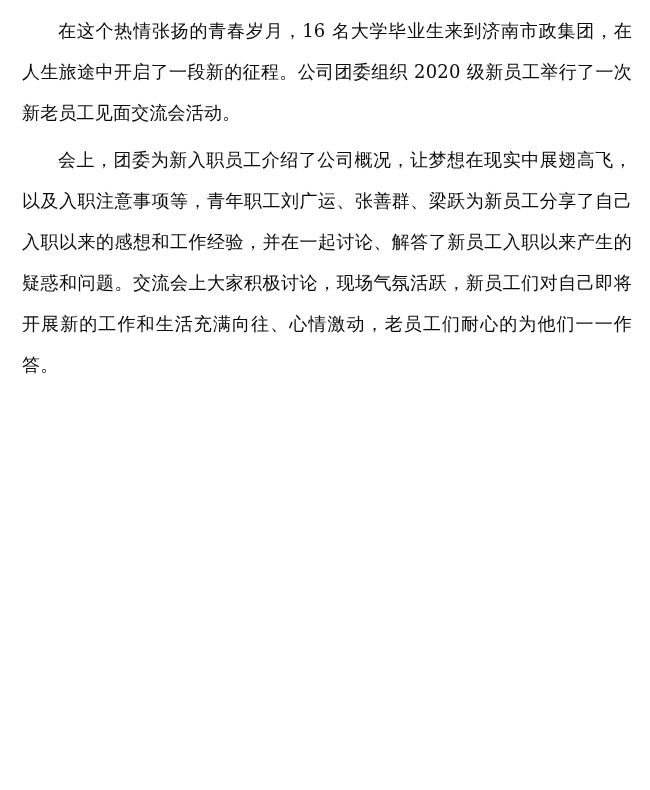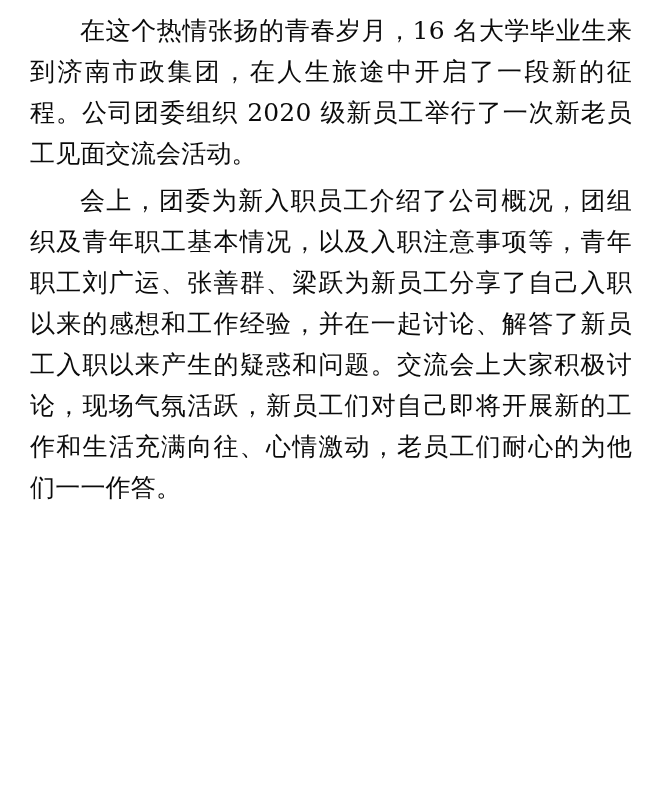--- a/index.html
+++ b/index.html
@@ -14,33 +14,33 @@
     font-family: "DejaVu Serif", "Liberation Serif", serif;
   }
   .page {
     width: 650px;
     height: 790px;
     box-sizing: border-box;
     padding: 10px 18px 10px 22px;
     background: #ffffff;
   }
   .para {
-    font-size: 25px;
+    font-size: 18px;
     line-height: 41px;
     color: #0b0b0b;
     text-align: justify;
     text-justify: inter-ideograph;
     text-indent: 2em;
-    margin: 0 0 6px 8px;
+    margin: 0 0 6px 0;
     letter-spacing: 0.2px;
     font-family: "DejaVu Serif", "Liberation Serif", serif;
   }
   .para:last-child {
     margin-bottom: 0;
   }
 </style>
 </head>
 <body>
 
 <div class="page">
   <p class="para">在这个热情张扬的青春岁月，16 名大学毕业生来到济南市政集团，在人生旅途中开启了一段新的征程。公司团委组织 2020 级新员工举行了一次新老员工见面交流会活动。</p>
-  <p class="para">会上，团委为新入职员工介绍了公司概况，团组织及青年职工基本情况，以及入职注意事项等，青年职工刘广运、张善群、梁跃为新员工分享了自己入职以来的感想和工作经验，并在一起讨论、解答了新员工入职以来产生的疑惑和问题。交流会上大家积极讨论，现场气氛活跃，新员工们对自己即将开展新的工作和生活充满向往、心情激动，老员工们耐心的为他们一一作答。</p>
+  <p class="para">会上，团委为新入职员工介绍了公司概况，让梦想在现实中展翅高飞，以及入职注意事项等，青年职工刘广运、张善群、梁跃为新员工分享了自己入职以来的感想和工作经验，并在一起讨论、解答了新员工入职以来产生的疑惑和问题。交流会上大家积极讨论，现场气氛活跃，新员工们对自己即将开展新的工作和生活充满向往、心情激动，老员工们耐心的为他们一一作答。</p>
 </div>
 
 </body></html>

